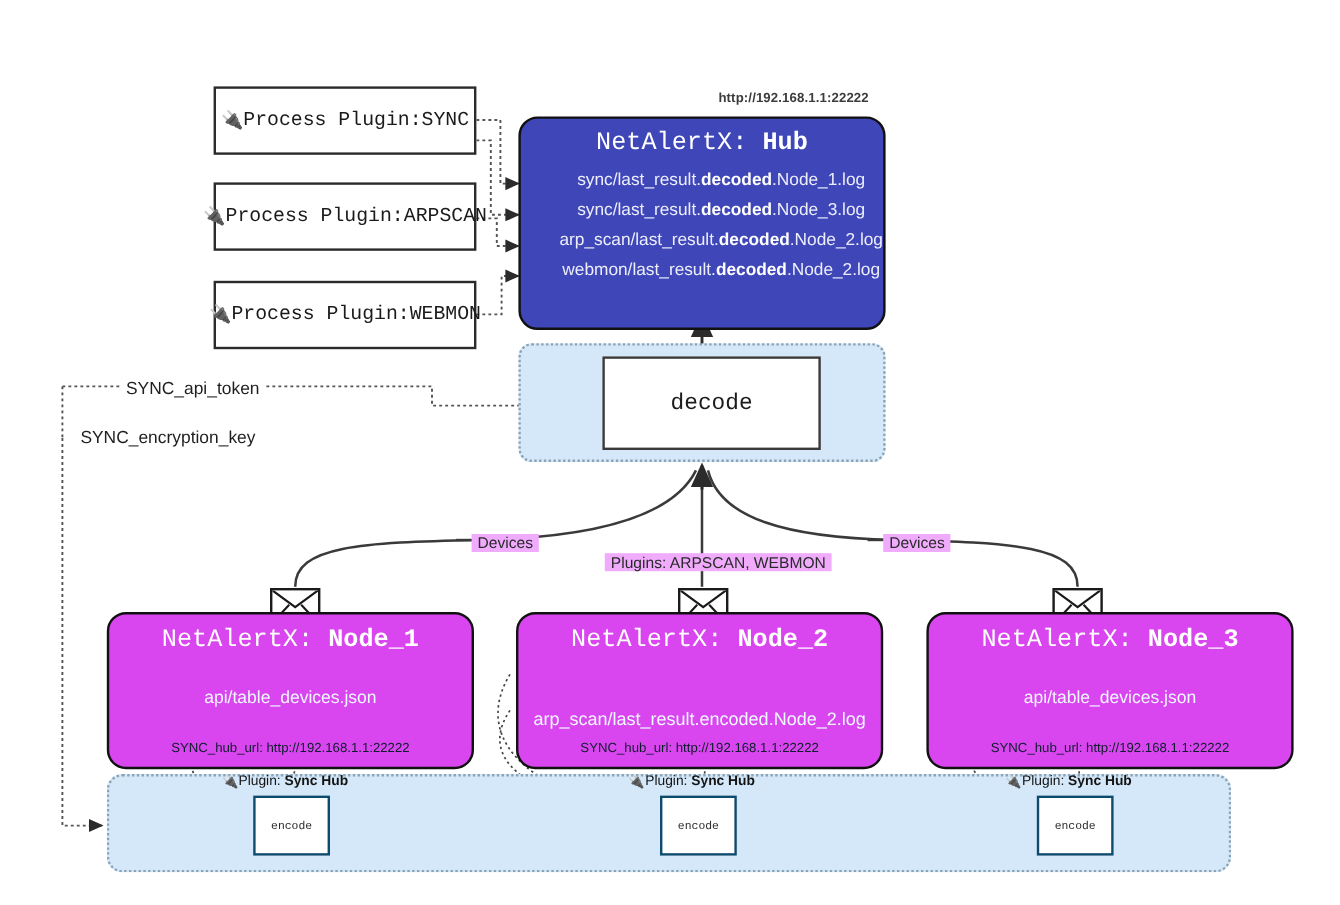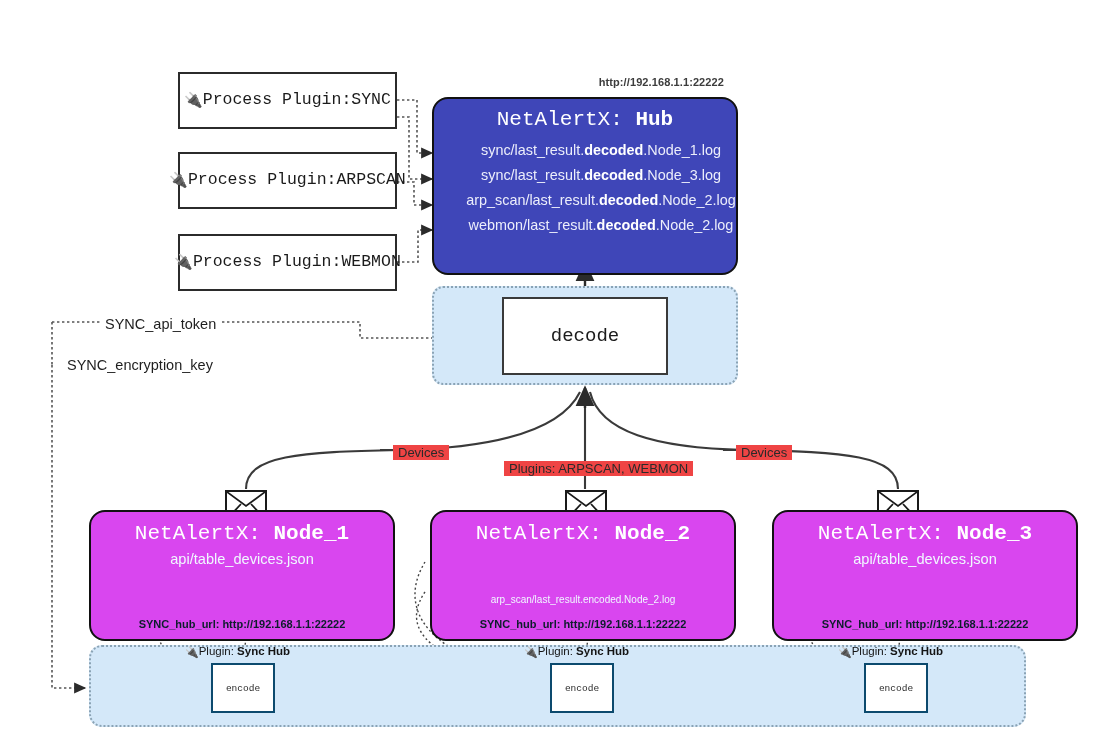--- a/index.html
+++ b/index.html
@@ -54,62 +54,62 @@
     padding-left:32px;
   }
   #hub .hub-line b{font-weight:700;color:#ffffff;}
 
   
   #decode-wrap{
     left:432px;top:286px;width:306px;height:99px;
     background:#d4e8f9;border:2px dotted #8aa3b5;border-radius:11px;
   }
   #decode{
-    left:502px;top:297px;width:166px;height:78px;
+    left:502px;top:297px;width:182px;height:78px;
     background:#ffffff;border:2px solid #3a3a3a;
     display:flex;align-items:center;justify-content:center;
     font-family:"Liberation Mono","DejaVu Sans Mono",monospace;font-size:19px;color:#1c1c1c;
   }
 
   
   .key-label{
     font-size:14.5px;color:#1e1e1e;background:#ffffff;padding:0 5px;white-space:nowrap;
   }
   #lbl-api-token{left:100px;top:316px;}
   #lbl-enc-key{left:62px;top:357px;}
 
   
-  .edge-label{font-size:13px;color:#2a2a2a;background:#ef4444;padding:0 5px;white-space:nowrap;}
+  .edge-label{font-size:13px;color:#2a2a2a;background:#f0abfc;padding:0 5px;white-space:nowrap;}
   #lbl-dev-left{left:393px;top:445px;}
   #lbl-dev-right{left:736px;top:445px;}
   #lbl-plugins{left:504px;top:461px;font-size:13px;}
 
   
   .node{
     width:306px;height:131px;background:#d946ef;
     border:2.5px solid #111111;border-radius:16px;
   }
   .node .node-title{
     margin-top:10px;text-align:center;color:#ffffff;
     font-family:"Liberation Mono","DejaVu Sans Mono",monospace;font-size:21px;white-space:nowrap;
   }
   .node .node-title b{font-weight:700;}
-  .node .node-body{margin-top:2px;}
+  .node .node-body{margin-top:25px;}
   .node .node-line{
     text-align:center;color:#f0f8ff;font-size:14.6px;line-height:25px;white-space:nowrap;
   }
   .node .node-foot{
     position:absolute;left:0;bottom:9px;width:100%;text-align:center;
-    font-size:11px;font-weight:700;color:#0d1d2b;white-space:nowrap;
+    font-size:11px;font-weight:400;color:#0d1d2b;white-space:nowrap;
   }
   #node1{left:89px;top:510px;}
   #node2{left:430px;top:510px;}
   #node3{left:772px;top:510px;}
   #node2 .node-body{margin-top:2px;}
-  #node2 .node-line{font-size:10px;line-height:30px;margin-top:40px;}
+  #node2 .node-line{font-size:15px;line-height:30px;margin-top:40px;}
 
   
   .env{width:42px;height:31px;background:#ffffff;border:2px solid #1a1a1a;}
   #env1{left:225px;top:490px;}
   #env2{left:565px;top:490px;}
   #env3{left:877px;top:490px;}
 
   
   #bottom-wrap{
     left:89px;top:645px;width:937px;height:82px;

